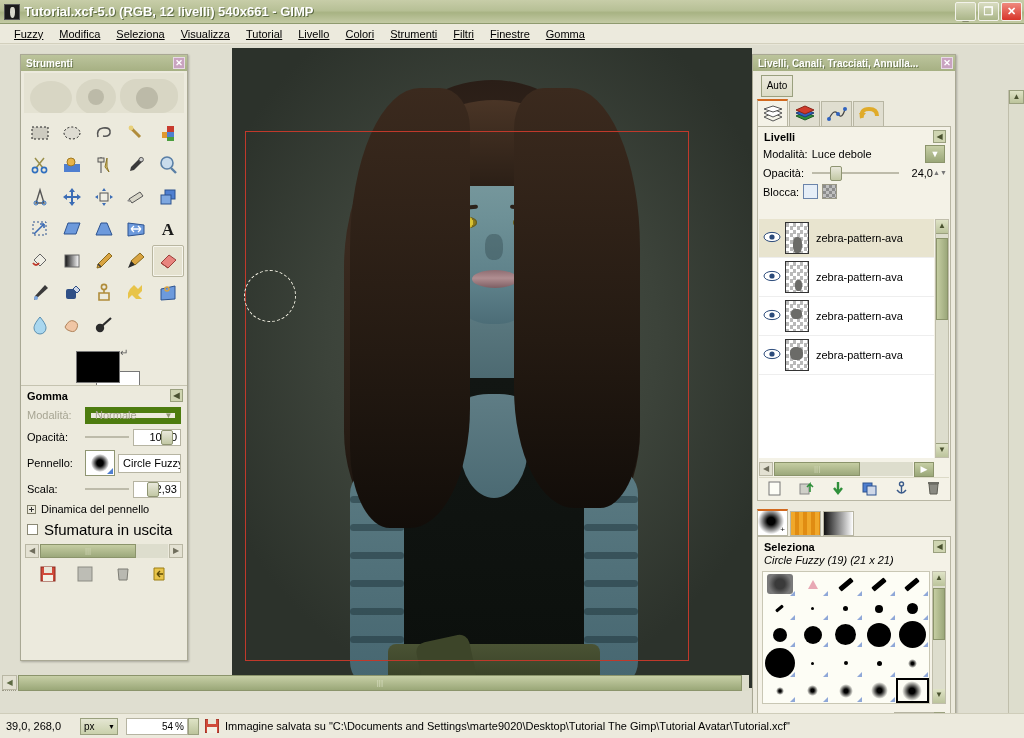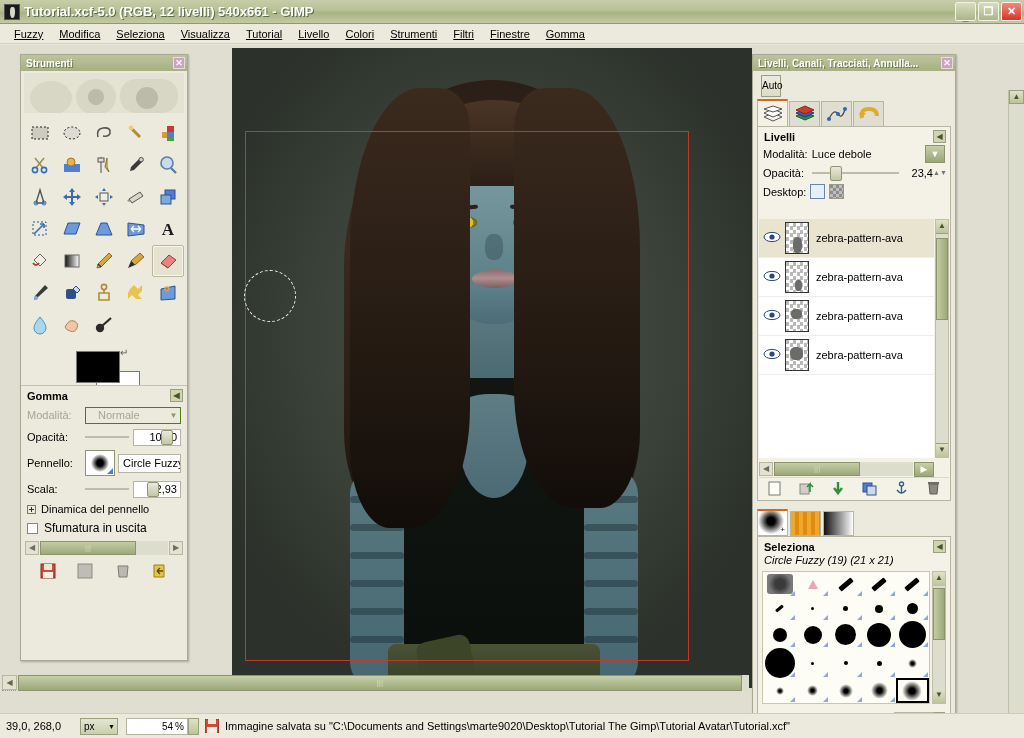--- a/index.html
+++ b/index.html
@@ -115,22 +115,22 @@
   }
   .opt-head .ttl{flex:1;}
   .arrowbtn{
     width:13px;height:13px;border:1px solid #9aa07e;background:#cfd5b1;
     font-size:8px;line-height:11px;text-align:center;color:#4a5230;
   }
   .optrow{display:flex;align-items:center;padding:2px 6px;height:22px;}
   .optrow .lbl{width:58px;font-size:11px;}
   .optrow .lbl.dim{color:#a7a593;}
   .combo{
-    flex:1;height:17px;background:#eceadd;border:1px solid #4d7c0f;
-    display:flex;align-items:center;padding-left:12px;font-size:11px;color:#a7a593;
+    flex:1;height:17px;background:#eceadd;border:6px solid #4d7c0f;
+    display:flex;align-items:center;padding-left:4px;font-size:11px;color:#a7a593;
   }
   .combo .car{margin-left:auto;width:13px;text-align:center;color:#8f9572;font-size:8px;}
   .slider{flex:1;height:14px;position:relative;margin-right:4px;}
   .slider .track{position:absolute;left:0;right:0;top:6px;height:2px;background:#bdbbaa;}
   .slider .knob{position:absolute;top:0;width:12px;height:15px;
     background:linear-gradient(to bottom,#e9e8dc,#c2c8a4);border:1px solid #8f9572;border-radius:2px;}
   .numfield{
     width:48px;height:17px;background:#fff;border:1px solid #b6b4a2;
     font-size:11px;text-align:right;padding-right:3px;line-height:15px;
   }
@@ -146,21 +146,21 @@
   .brushprev .cor{position:absolute;right:1px;bottom:1px;width:0;height:0;
     border-left:6px solid transparent;border-bottom:6px solid #4f7fd0;}
   .brushname{
     flex:1;height:19px;background:#fff;border:1px solid #b6b4a2;
     font-size:11px;line-height:17px;padding-left:4px;overflow:hidden;white-space:nowrap;
   }
   .expander{display:flex;align-items:center;padding:3px 6px;font-size:11px;}
   .plusbox{width:9px;height:9px;border:1px solid #7d7b68;margin-right:5px;position:relative;background:#eceadd;}
   .plusbox:before{content:"";position:absolute;left:3px;top:1px;width:1px;height:5px;background:#333;}
   .plusbox:after{content:"";position:absolute;left:1px;top:3px;width:5px;height:1px;background:#333;}
-  .chkrow{display:flex;align-items:center;padding:3px 6px;font-size:12px;}
+  .chkrow{display:flex;align-items:center;padding:3px 6px;font-size:15px;}
   .chkbox{width:11px;height:11px;border:1px solid #8a8875;background:#fff;margin-right:6px;}
   .hscroll{
     display:flex;align-items:center;height:16px;margin:2px 4px;
   }
   .hscroll .ar{
     width:14px;height:14px;border:1px solid #b9b7a4;background:#e3e1d2;
     font-size:8px;line-height:12px;text-align:center;color:#6f6d5c;
   }
   .hscroll .bar{
     flex:1;height:14px;margin:0 1px;background:#ddddcd;position:relative;
@@ -308,21 +308,21 @@
   #imgcombo .box{
     flex:1;height:22px;background:#fff;border:1px solid #b6b4a2;display:flex;align-items:center;
   }
   #imgthumb{width:17px;height:17px;margin:0 4px;background:#1a1a18;position:relative;flex:none;}
   #imgthumb:after{content:"";position:absolute;left:5px;top:2px;width:7px;height:13px;
     background:#cfcfc4;border-radius:45%;}
   #imgcombo .nm{font-size:11px;flex:1;}
   #imgcombo .cv{width:22px;height:20px;background:linear-gradient(to bottom,#c7cfa6,#9aa778);
     border:1px solid #8b946b;color:#fff;text-align:center;font-size:10px;line-height:18px;}
   #autobtn{
-    width:20px;height:22px;margin-left:4px;border:1px solid #9aa07e;
+    width:32px;height:22px;margin-left:4px;border:1px solid #9aa07e;
     background:linear-gradient(to bottom,#eceadd,#dcdcc6);
     font-size:10px;text-align:center;line-height:20px;
   }
   #dtabs{display:flex;margin:2px 4px 0 4px;height:27px;align-items:flex-end;}
   .dtab{
     width:31px;height:25px;border:1px solid #b8b6a3;border-bottom:none;
     background:#e0ded0;margin-right:1px;display:flex;align-items:center;justify-content:center;
   }
   .dtab.act{background:#f4f2e7;border-top:2px solid #d2691e;height:27px;}
   #layerspanel{
@@ -872,26 +872,26 @@
         <span class="modeval">Luce debole</span>
         <span class="dropbtn">▼</span>
       </div>
 
       <div class="prow">
         <span class="l">Opacità:</span>
         <span class="slider" style="margin-left:4px">
           <span class="track"></span>
           <span class="knob" style="left:18px"></span>
         </span>
-        <span style="width:30px;text-align:right">23,4</span>
+        <span style="width:30px;text-align:right">24,0</span>
         <span style="width:12px;text-align:center;font-size:7px;color:#777">▲▼</span>
       </div>
 
       <div class="prow">
-        <span class="l">Desktop:</span>
+        <span class="l">Blocca:</span>
         <span class="lockbox"></span>
         <span class="lockchk"></span>
       </div>
 
       <div id="layerlist">
         <div class="lrow sel">
           <span class="eye-ic">
             <svg width="18" height="12">
                 <ellipse cx="9" cy="6" rx="8" ry="4.6" fill="#fff" stroke="#2b4a7a"></ellipse>
                 <circle cx="9" cy="6" r="2.6" fill="#2b4a7a"></circle>

